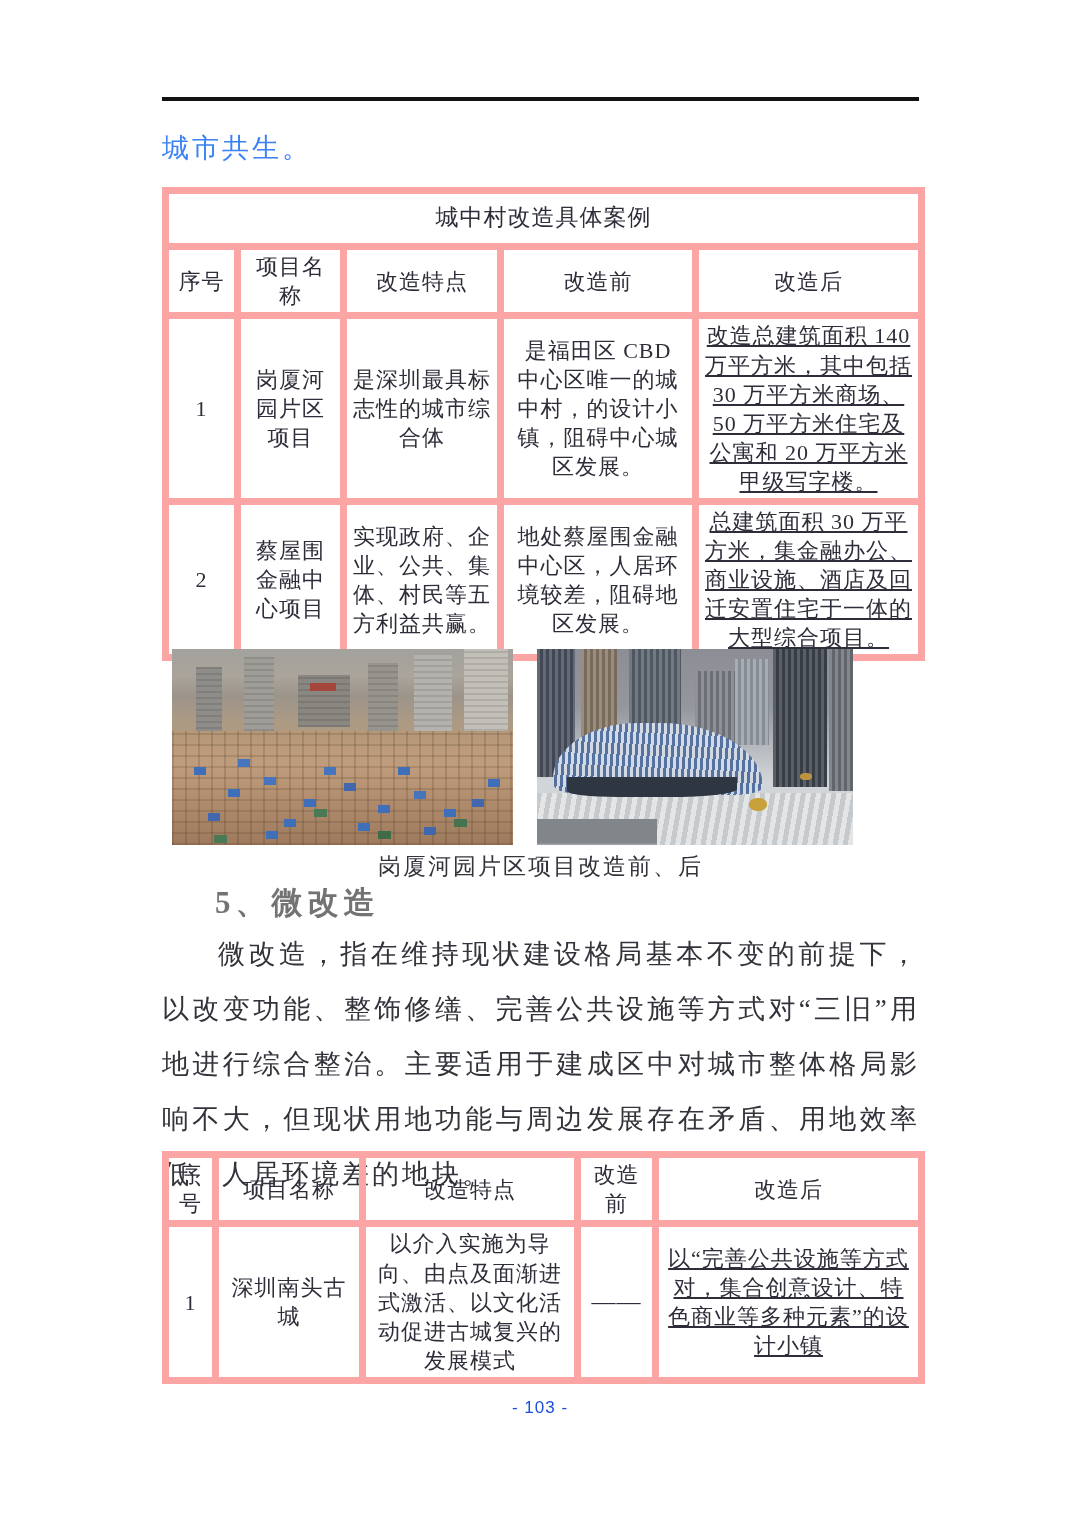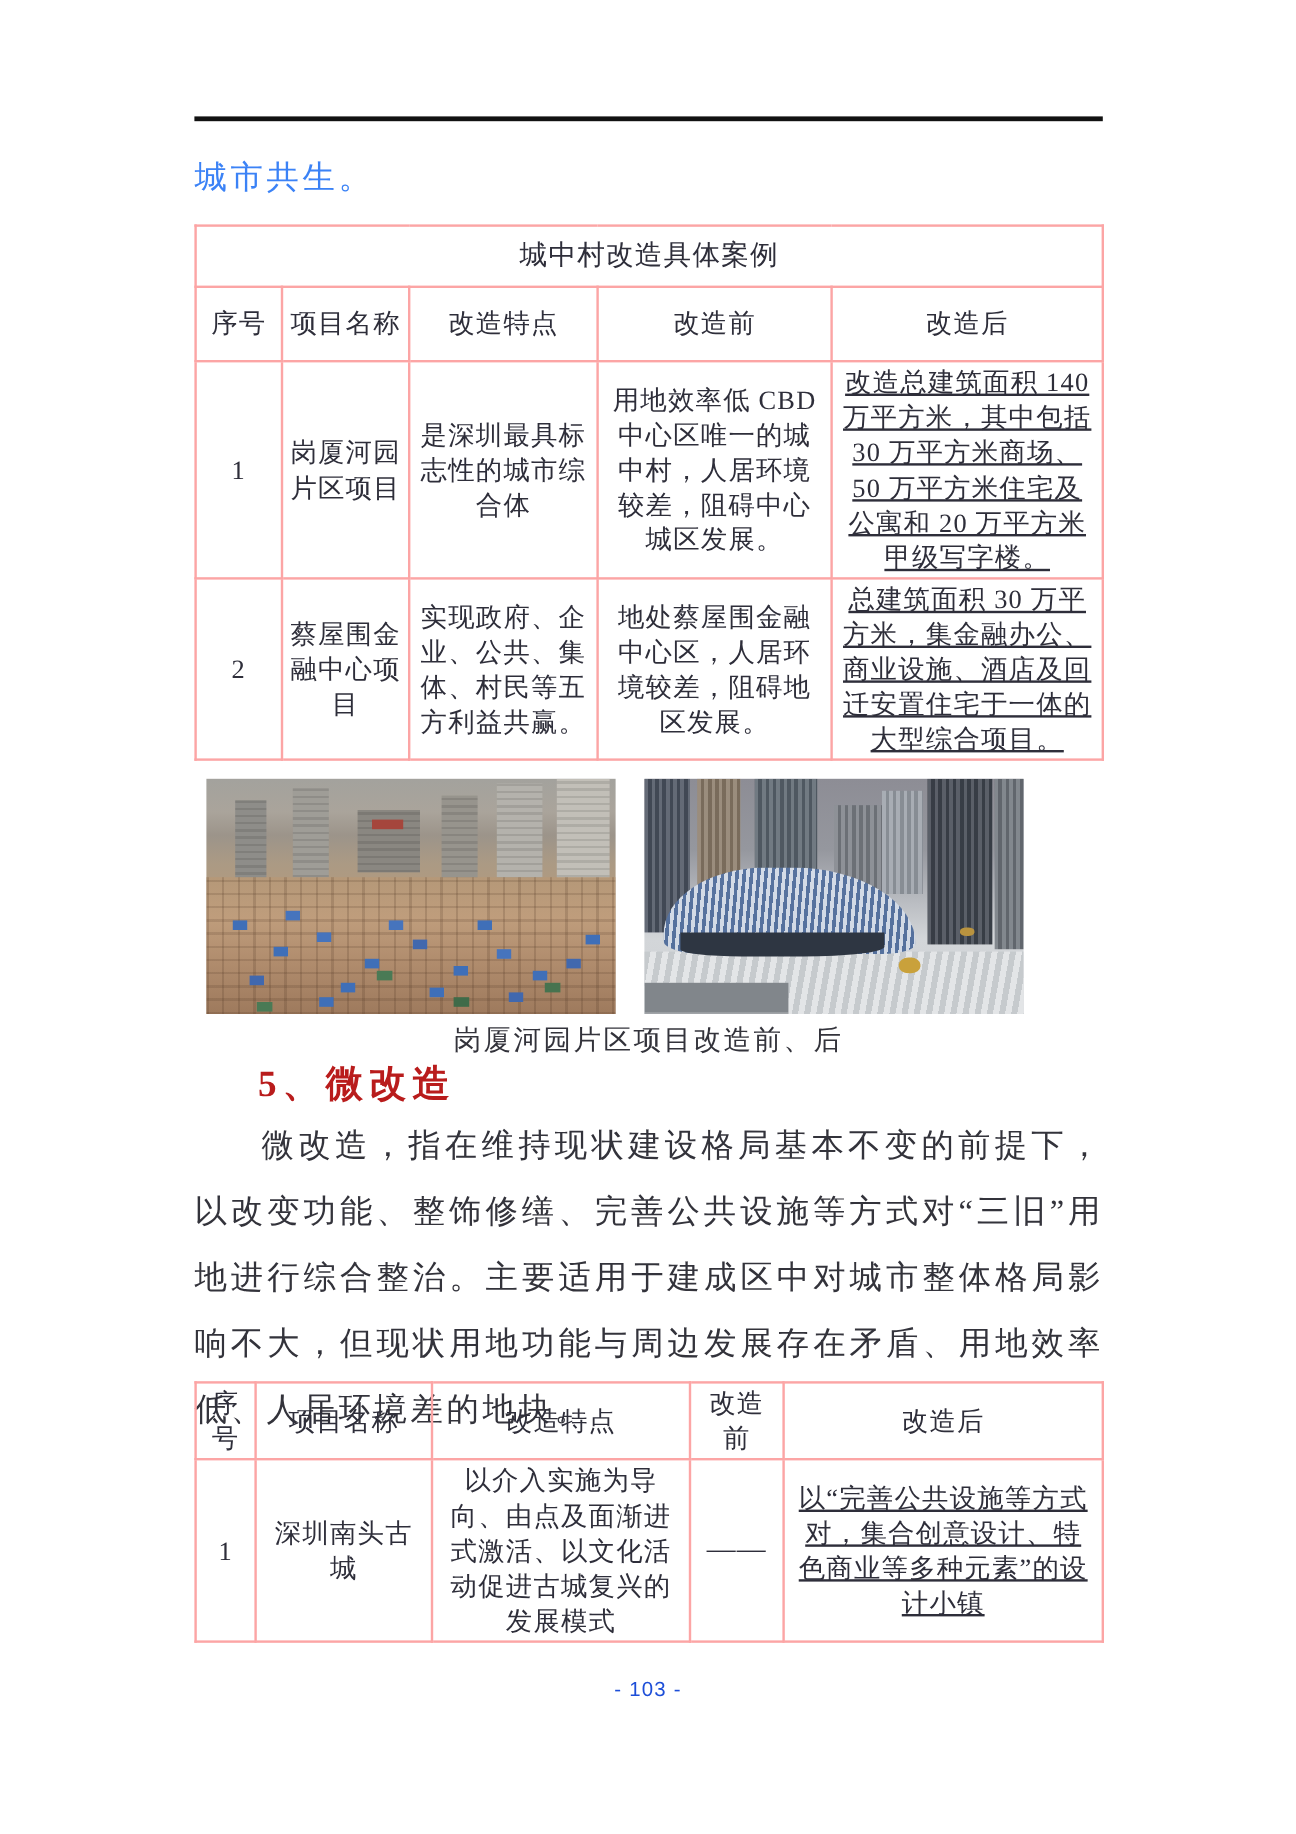--- a/index.html
+++ b/index.html
@@ -19,21 +19,21 @@
     left:162px; top:130px; width:757px;
     font-size:27px; letter-spacing:3px; color:#3b82f6;
   }
 
   
   table.doc {
     border-collapse:collapse; table-layout:fixed;
     font-size:22px; color:#2e2e3a;
   }
   table.doc td {
-    border:2px solid #fca5a5; text-align:center; vertical-align:middle;
+    border:7px solid #fca5a5; text-align:center; vertical-align:middle;
     padding:2px 6px; line-height:1.32; letter-spacing:1px;
     overflow:hidden;
   }
   td.title-cell { font-size:23px; letter-spacing:2px; }
   td.after-cell { padding:2px 8px;text-decoration:underline; }
   .t1 { left:162px; top:187px; width:756px; }
   .t2 { left:162px; top:1151px; width:756px; }
   .t1 .title-row td { height:45px; }
   .t1 .head-row td { height:56px; }
   .t1 .row-a td { height:175px; }
@@ -110,21 +110,21 @@
   .sculpture { right:86px; bottom:34px; width:18px; height:13px; background:#c9a13b; border-radius:45%;
     box-shadow:48px -28px 0 -3px #b9933f; }
 
   .caption {
     left:162px; top:851px; width:757px; text-align:center;
     font-size:23px; letter-spacing:2px; color:#33333b;
   }
 
   .heading {
     left:215px; top:882px; margin:0;
-    font-size:31px; font-weight:bold; letter-spacing:5px; color:#b91c1c;
+    font-size:31px; font-weight:bold; letter-spacing:5px; color:#737373;
   }
 
   .body-para {
     left:162px; top:927px; width:758px; margin:0;
     font-size:27px; line-height:55px; letter-spacing:3px;
     text-align:justify; text-indent:56px; color:#33333b;
   }
 
   .footer {
     left:0; top:1398px; width:1080px; text-align:center;
@@ -155,21 +155,21 @@
     <td>序号</td>
     <td>项目名称</td>
     <td>改造特点</td>
     <td>改造前</td>
     <td>改造后</td>
   </tr>
   <tr class="row-a">
     <td>1</td>
     <td>岗厦河园片区项目</td>
     <td>是深圳最具标志性的城市综合体</td>
-    <td>用地效率低 CBD 中心区唯一的城中村，人居环境较差，阻碍中心城区发展。</td>
+    <td>是福田区 CBD 中心区唯一的城中村，的设计小镇，阻碍中心城区发展。</td>
     <td class="after-cell">改造总建筑面积 140 万平方米，其中包括 30 万平方米商场、50 万平方米住宅及公寓和 20 万平方米甲级写字楼。</td>
   </tr>
   <tr class="row-b">
     <td>2</td>
     <td>蔡屋围金融中心项目</td>
     <td>实现政府、企业、公共、集体、村民等五方利益共赢。</td>
     <td>地处蔡屋围金融中心区，人居环境较差，阻碍地区发展。</td>
     <td class="after-cell">总建筑面积 30 万平方米，集金融办公、商业设施、酒店及回迁安置住宅于一体的大型综合项目。</td>
   </tr>
 </tbody>

